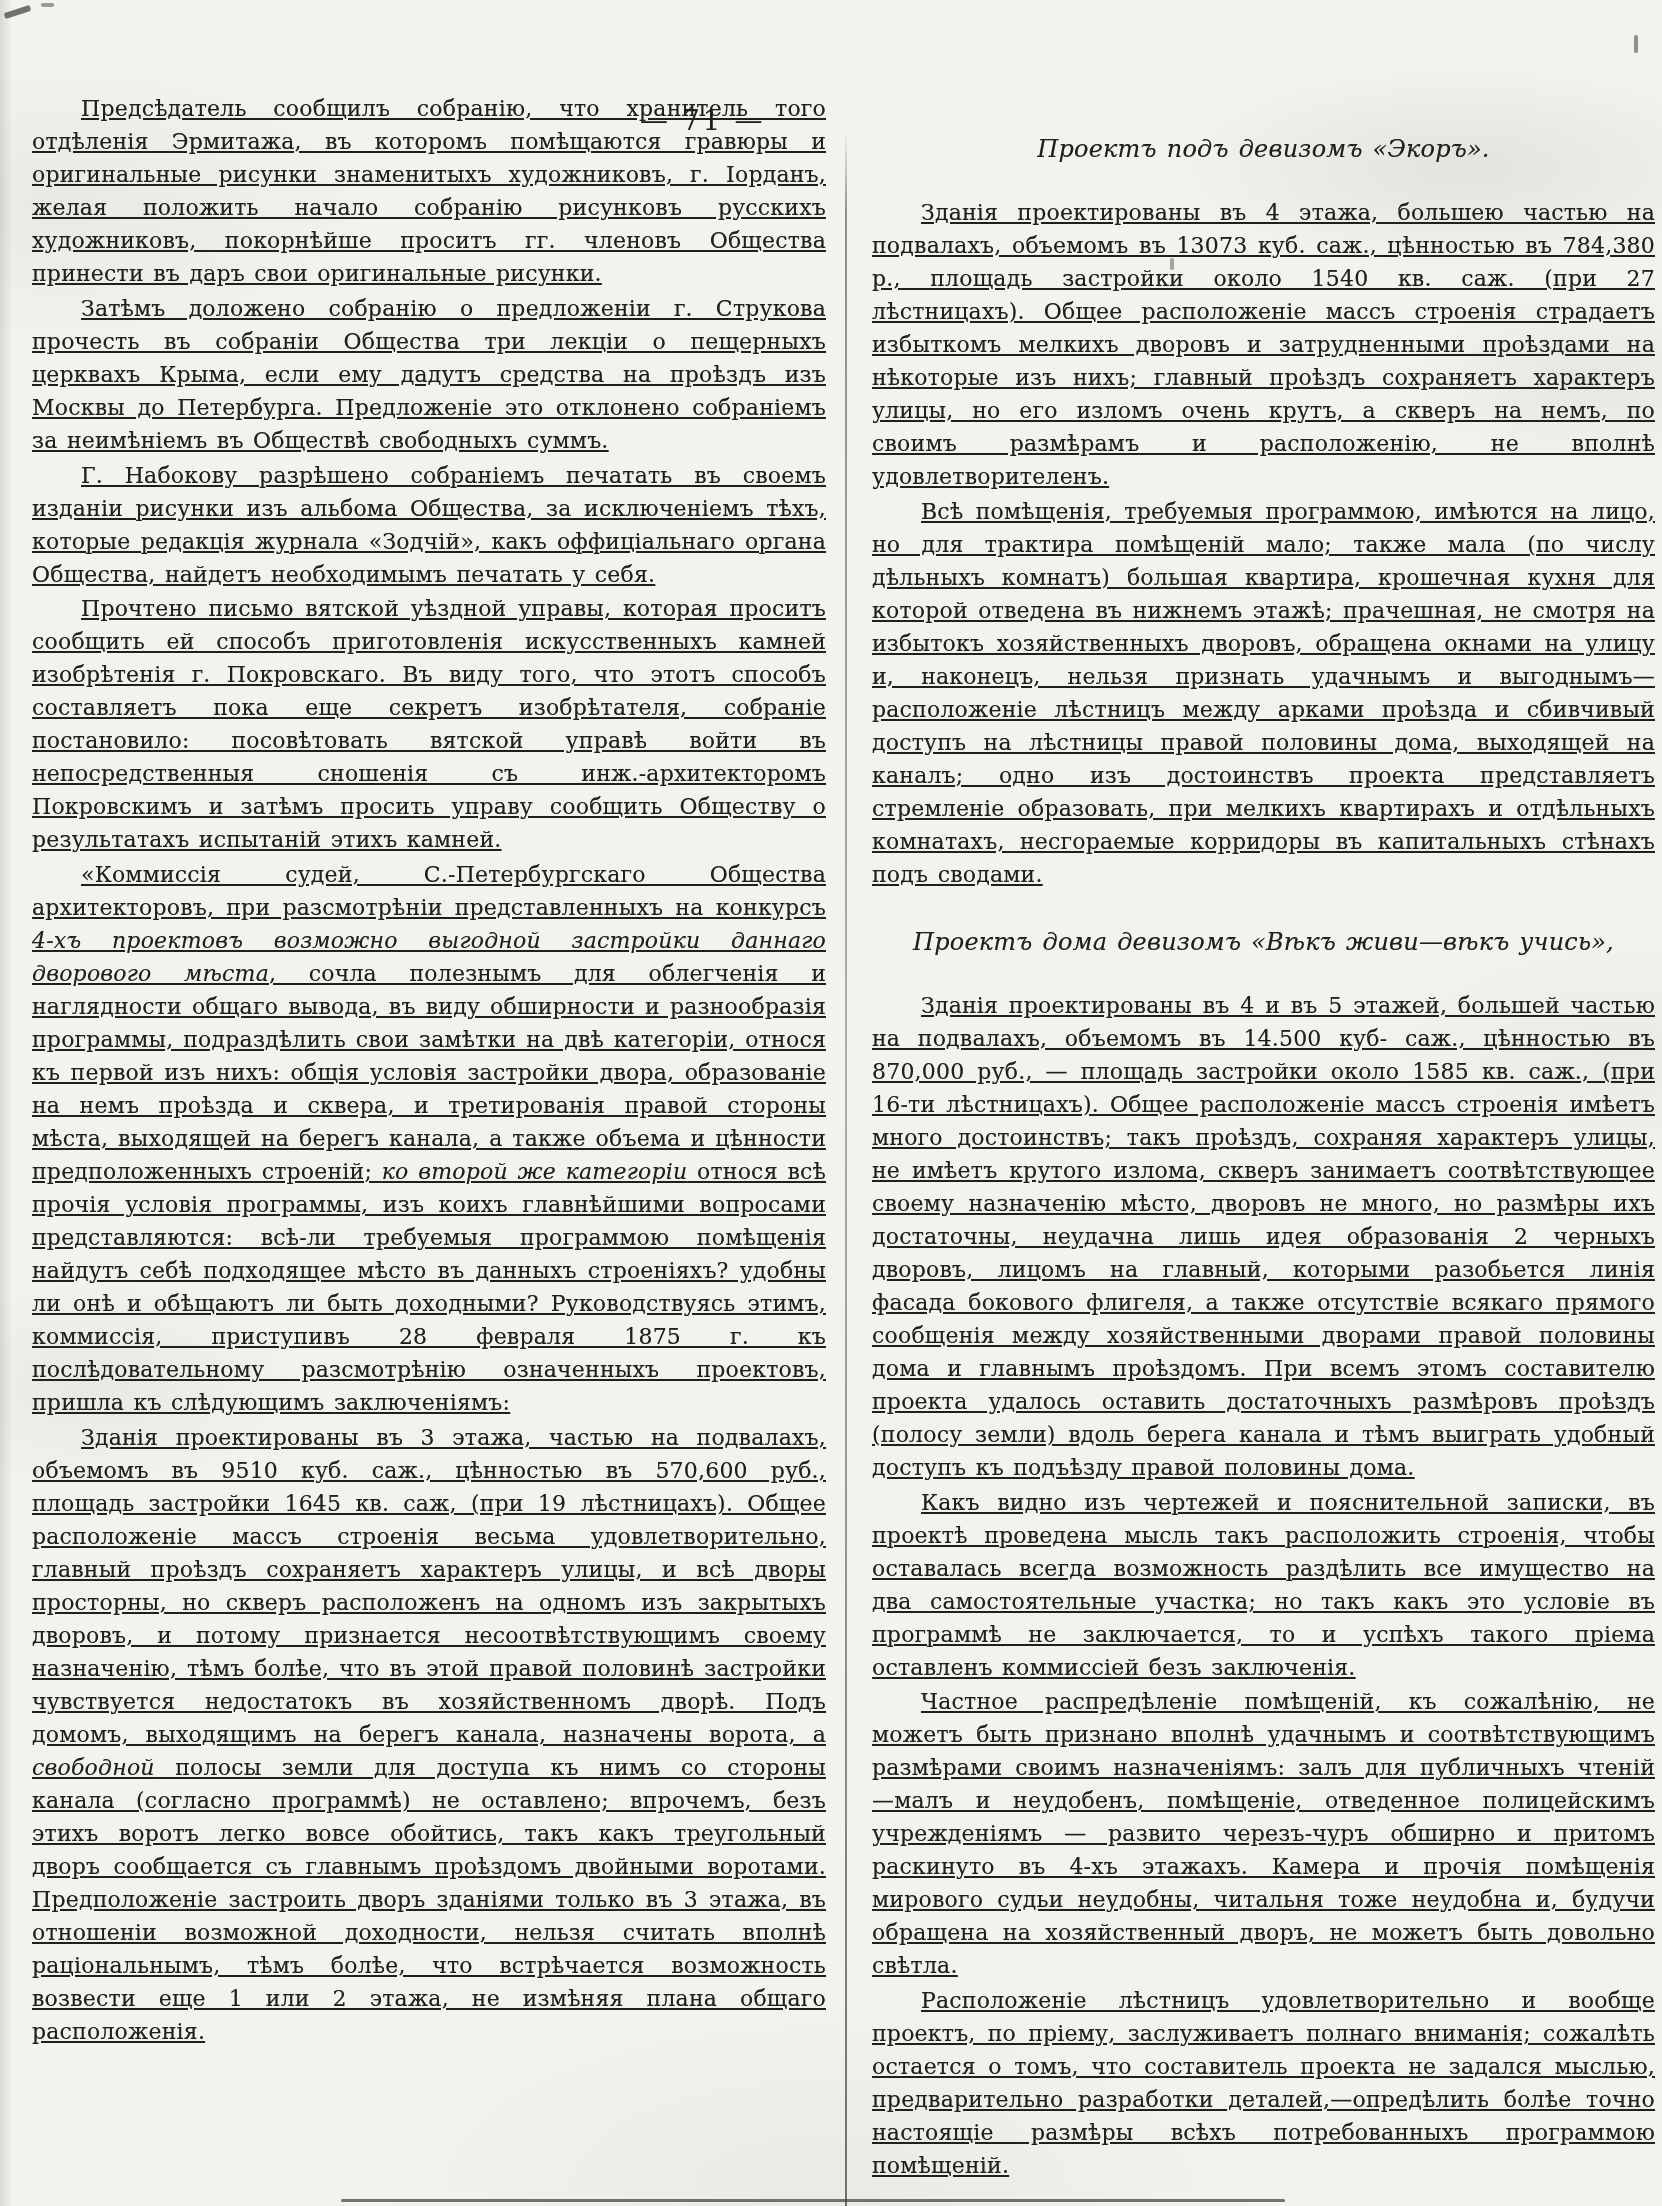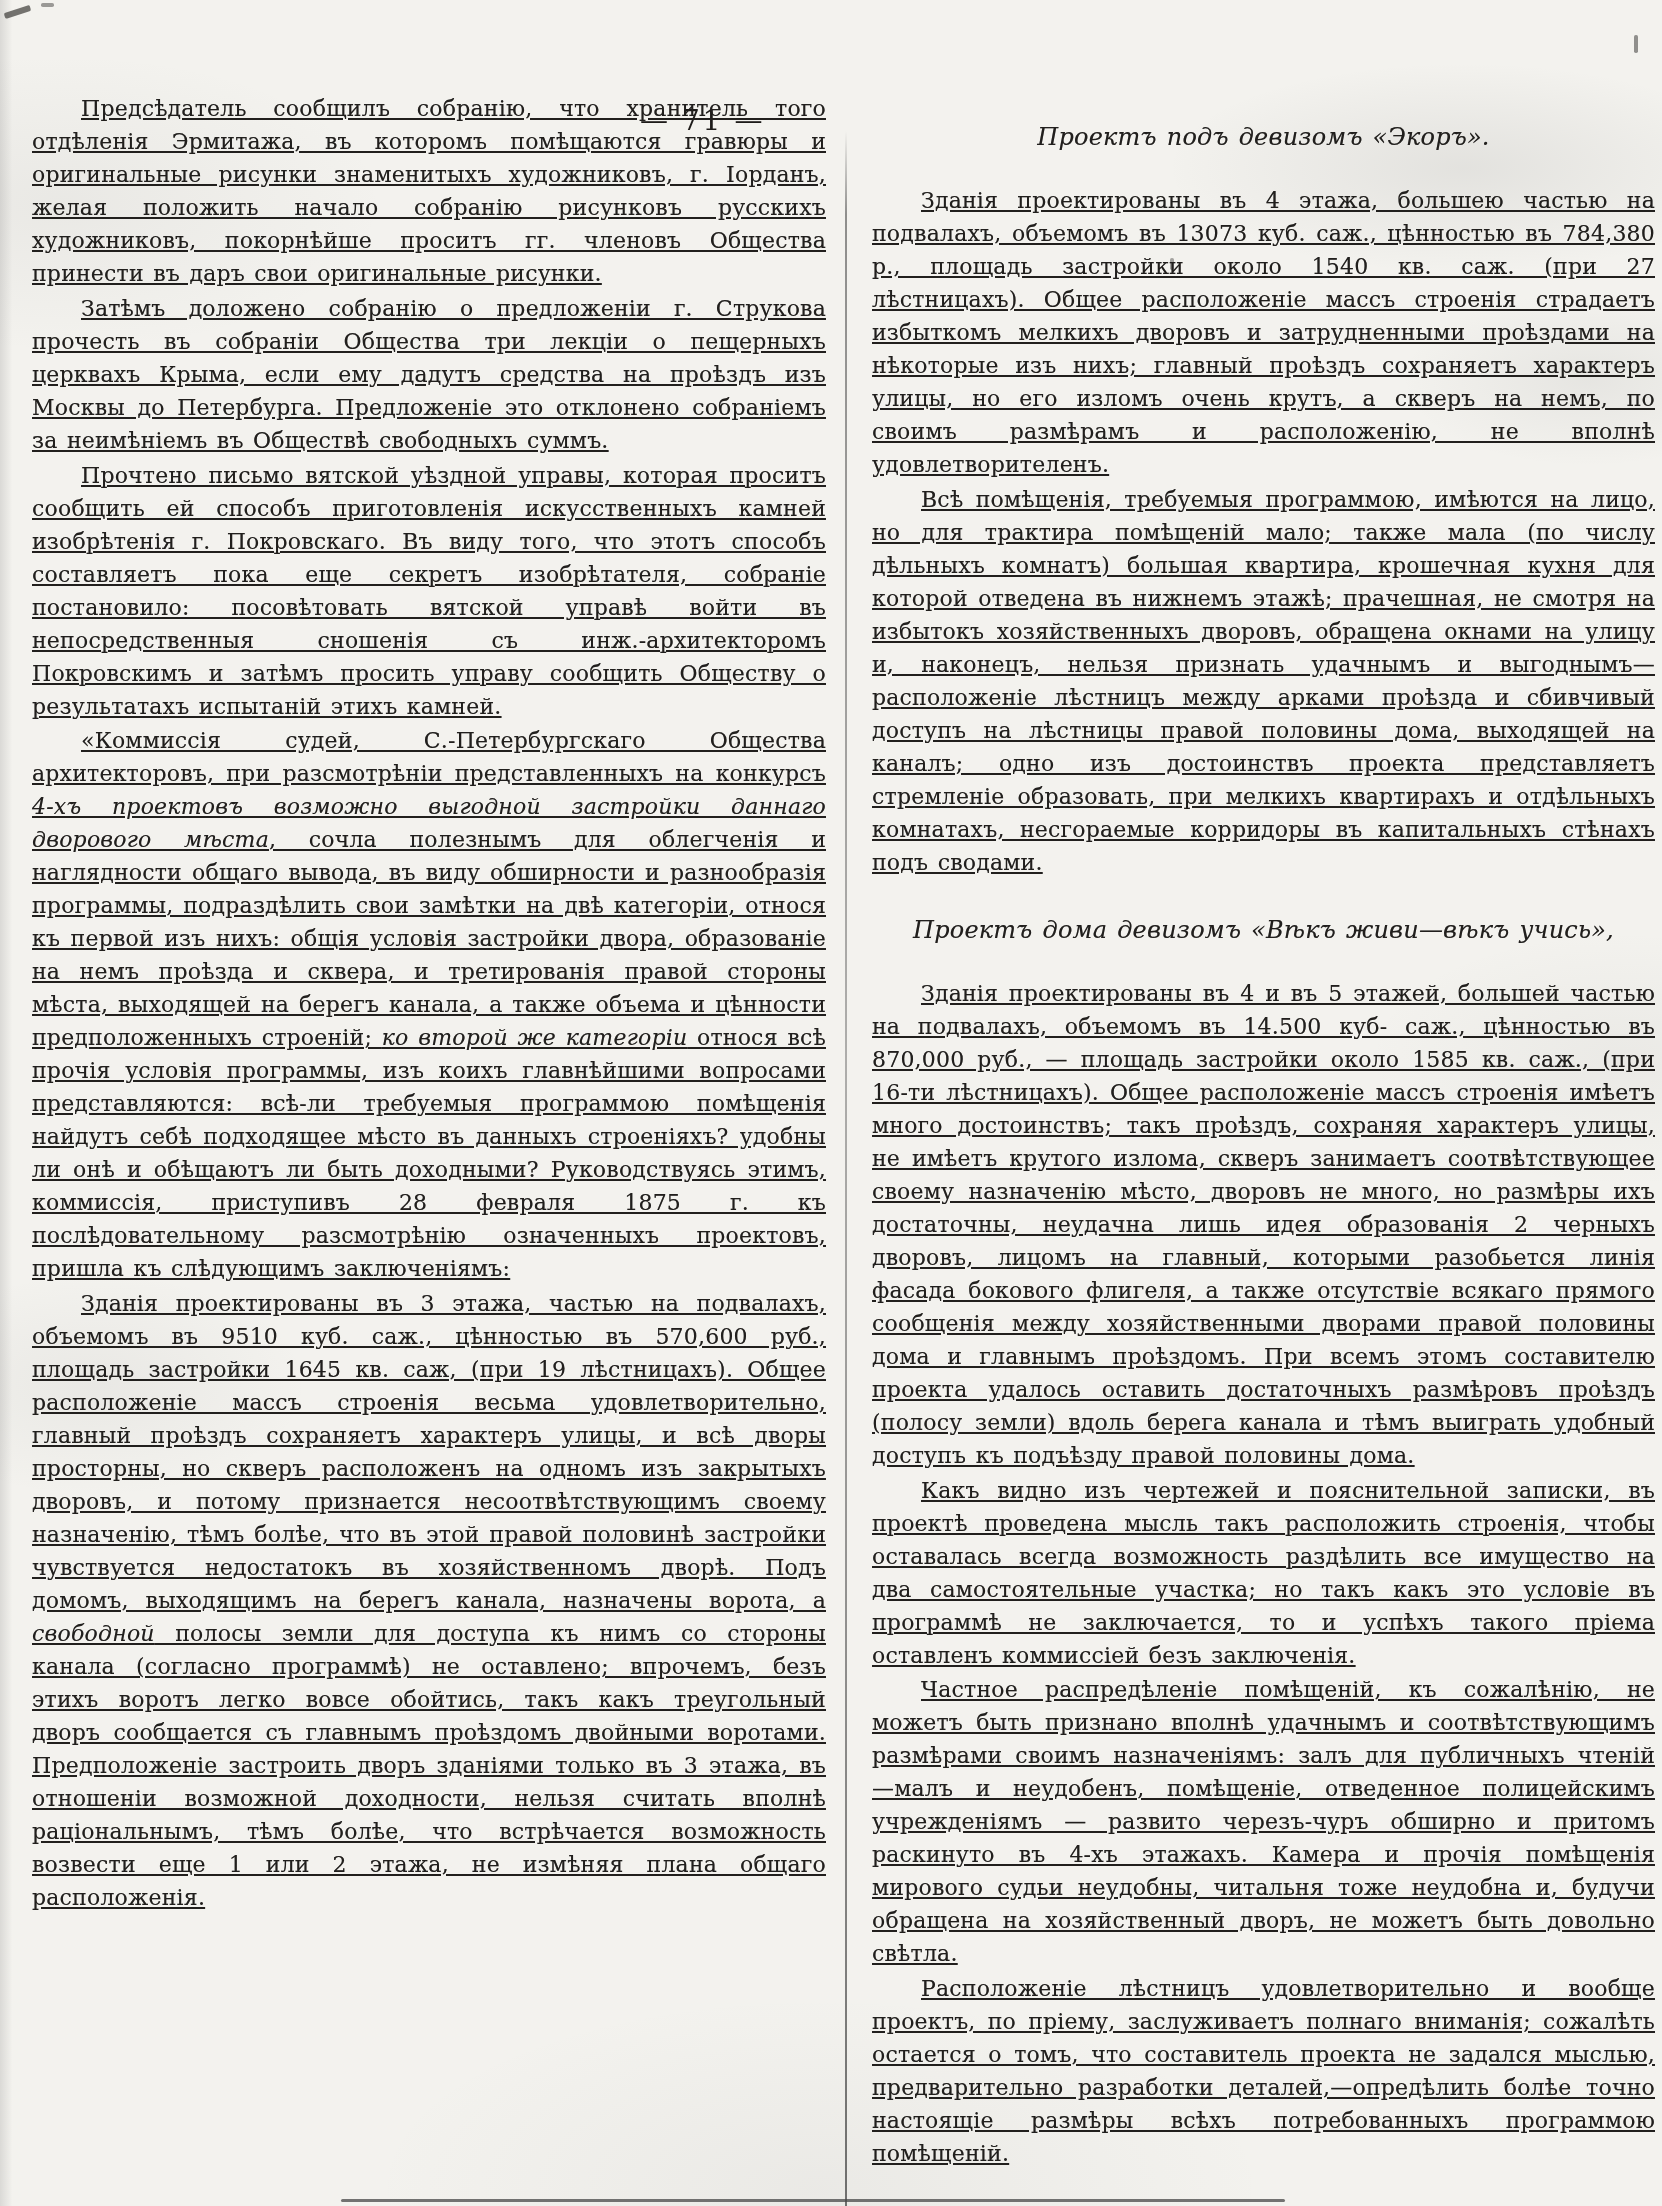--- a/index.html
+++ b/index.html
@@ -49,21 +49,21 @@
   }
   .it { font-style: italic; }
   .devise {
     font-style: italic;
     font-weight: normal;
     text-align: center;
     text-indent: 0;
     margin: 35px 0 30px 0;
     font-size: 24px;
   }
-  .col-right .devise:first-child { margin-top: 29px; }
+  .col-right .devise:first-child { margin-top: 41px; }
   .divider {
     position: absolute;
     left: 845px; top: 131px; bottom: 0;
     width: 1.8px;
     background: linear-gradient(to bottom,
       rgba(60,60,60,0), rgba(60,60,60,.55) 4%,
       rgba(70,70,70,.40) 45%, rgba(45,45,45,.65) 100%);
   }
   .bottom-rule {
     position: absolute;
@@ -83,20 +83,21 @@
   <div class="speck s1"></div>
   <div class="speck s2"></div>
   <div class="speck s3"></div>
   <div class="speck s4"></div>
 
   <div class="folio">— 71 —</div>
 
   <div class="col col-left">
       <p class="para"><span>Предсѣдатель сообщилъ собранію, что хранитель того отдѣленія Эрмитажа, въ которомъ помѣщаются гравюры и оригинальные рисунки знаменитыхъ художниковъ, г. Іорданъ, желая положить начало собранію рисунковъ русскихъ художниковъ, покорнѣйше проситъ гг. членовъ Общества принести въ даръ свои оригинальные рисунки.</span></p>
       <p class="para"><span>Затѣмъ доложено собранію о предложеніи г. Струкова прочесть въ собраніи Общества три лекціи о пещерныхъ церквахъ Крыма, если ему дадутъ средства на проѣздъ изъ Москвы до Петербурга. Предложеніе это отклонено собраніемъ за неимѣніемъ въ Обществѣ свободныхъ суммъ.</span></p>
+      <p class="para"><span>Г. Набокову разрѣшено собраніемъ печатать въ своемъ изданіи рисунки изъ альбома Общества, за исключеніемъ тѣхъ, которые редакція журнала «Зодчій», какъ оффиціальнаго органа Общества, найдетъ необходимымъ печатать у себя.</span></p>
       <p class="para"><span>Прочтено письмо вятской уѣздной управы, которая проситъ сообщить ей способъ приготовленія искусственныхъ камней изобрѣтенія г. Покровскаго. Въ виду того, что этотъ способъ составляетъ пока еще секретъ изобрѣтателя, собраніе постановило: посовѣтовать вятской управѣ войти въ непосредственныя сношенія съ инж.-архитекторомъ Покровскимъ и затѣмъ просить управу сообщить Обществу о результатахъ испытаній этихъ камней.</span></p>
       <p class="para"><span>«Коммиссія судей, С.-Петербургскаго Общества архитекторовъ, при разсмотрѣніи представленныхъ на конкурсъ </span><span class="it">4-хъ проектовъ возможно выгодной застройки даннаго дворового мѣста</span><span>, сочла полезнымъ для облегченія и наглядности общаго вывода, въ виду обширности и разнообразія программы, подраздѣлить свои замѣтки на двѣ категоріи, относя къ первой изъ нихъ: общія условія застройки двора, образованіе на немъ проѣзда и сквера, и третированія правой стороны мѣста, выходящей на берегъ канала, а также объема и цѣнности предположенныхъ строеній; </span><span class="it">ко второй же категоріи</span><span> относя всѣ прочія условія программы, изъ коихъ главнѣйшими вопросами представляются: всѣ-ли требуемыя программою помѣщенія найдутъ себѣ подходящее мѣсто въ данныхъ строеніяхъ? удобны ли онѣ и обѣщаютъ ли быть доходными? Руководствуясь этимъ, коммиссія, приступивъ 28 февраля 1875 г. къ послѣдовательному разсмотрѣнію означенныхъ проектовъ, пришла къ слѣдующимъ заключеніямъ:</span></p>
       <p class="para"><span>Зданія проектированы въ 3 этажа, частью на подвалахъ, объемомъ въ 9510 куб. саж., цѣнностью въ 570,600 руб., площадь застройки 1645 кв. саж, (при 19 лѣстницахъ). Общее расположеніе массъ строенія весьма удовлетворительно, главный проѣздъ сохраняетъ характеръ улицы, и всѣ дворы просторны, но скверъ расположенъ на одномъ изъ закрытыхъ дворовъ, и потому признается несоотвѣтствующимъ своему назначенію, тѣмъ болѣе, что въ этой правой половинѣ застройки чувствуется недостатокъ въ хозяйственномъ дворѣ. Подъ домомъ, выходящимъ на берегъ канала, назначены ворота, а </span><span class="it">свободной</span><span> полосы земли для доступа къ нимъ со стороны канала (согласно программѣ) не оставлено; впрочемъ, безъ этихъ воротъ легко вовсе обойтись, такъ какъ треугольный дворъ сообщается съ главнымъ проѣздомъ двойными воротами. Предположеніе застроить дворъ зданіями только въ 3 этажа, въ отношеніи возможной доходности, нельзя считать вполнѣ раціональнымъ, тѣмъ болѣе, что встрѣчается возможность возвести еще 1 или 2 этажа, не измѣняя плана общаго расположенія.</span></p>
     </div>
   <div class="divider"></div>
   <div class="col col-right">
       <div class="devise">Проектъ подъ девизомъ «Экоръ».</div>
       <p class="para"><span>Зданія проектированы въ 4 этажа, большею частью на подвалахъ, объемомъ въ 13073 куб. саж., цѣнностью въ 784,380 р., площадь застройки около 1540 кв. саж. (при 27 лѣстницахъ). Общее расположеніе массъ строенія страдаетъ избыткомъ мелкихъ дворовъ и затрудненными проѣздами на нѣкоторые изъ нихъ; главный проѣздъ сохраняетъ характеръ улицы, но его изломъ очень крутъ, а скверъ на немъ, по своимъ размѣрамъ и расположенію, не вполнѣ удовлетворителенъ.</span></p>
       <p class="para"><span>Всѣ помѣщенія, требуемыя программою, имѣются на лицо, но для трактира помѣщеній мало; также мала (по числу дѣльныхъ комнатъ) большая квартира, крошечная кухня для которой отведена въ нижнемъ этажѣ; прачешная, не смотря на избытокъ хозяйственныхъ дворовъ, обращена окнами на улицу и, наконецъ, нельзя признать удачнымъ и выгоднымъ—расположеніе лѣстницъ между арками проѣзда и сбивчивый доступъ на лѣстницы правой половины дома, выходящей на каналъ; одно изъ достоинствъ проекта представляетъ стремленіе образовать, при мелкихъ квартирахъ и отдѣльныхъ комнатахъ, несгораемые корридоры въ капитальныхъ стѣнахъ подъ сводами.</span></p>
       <div class="devise">Проектъ дома девизомъ «Вѣкъ живи—вѣкъ учись»,</div>

